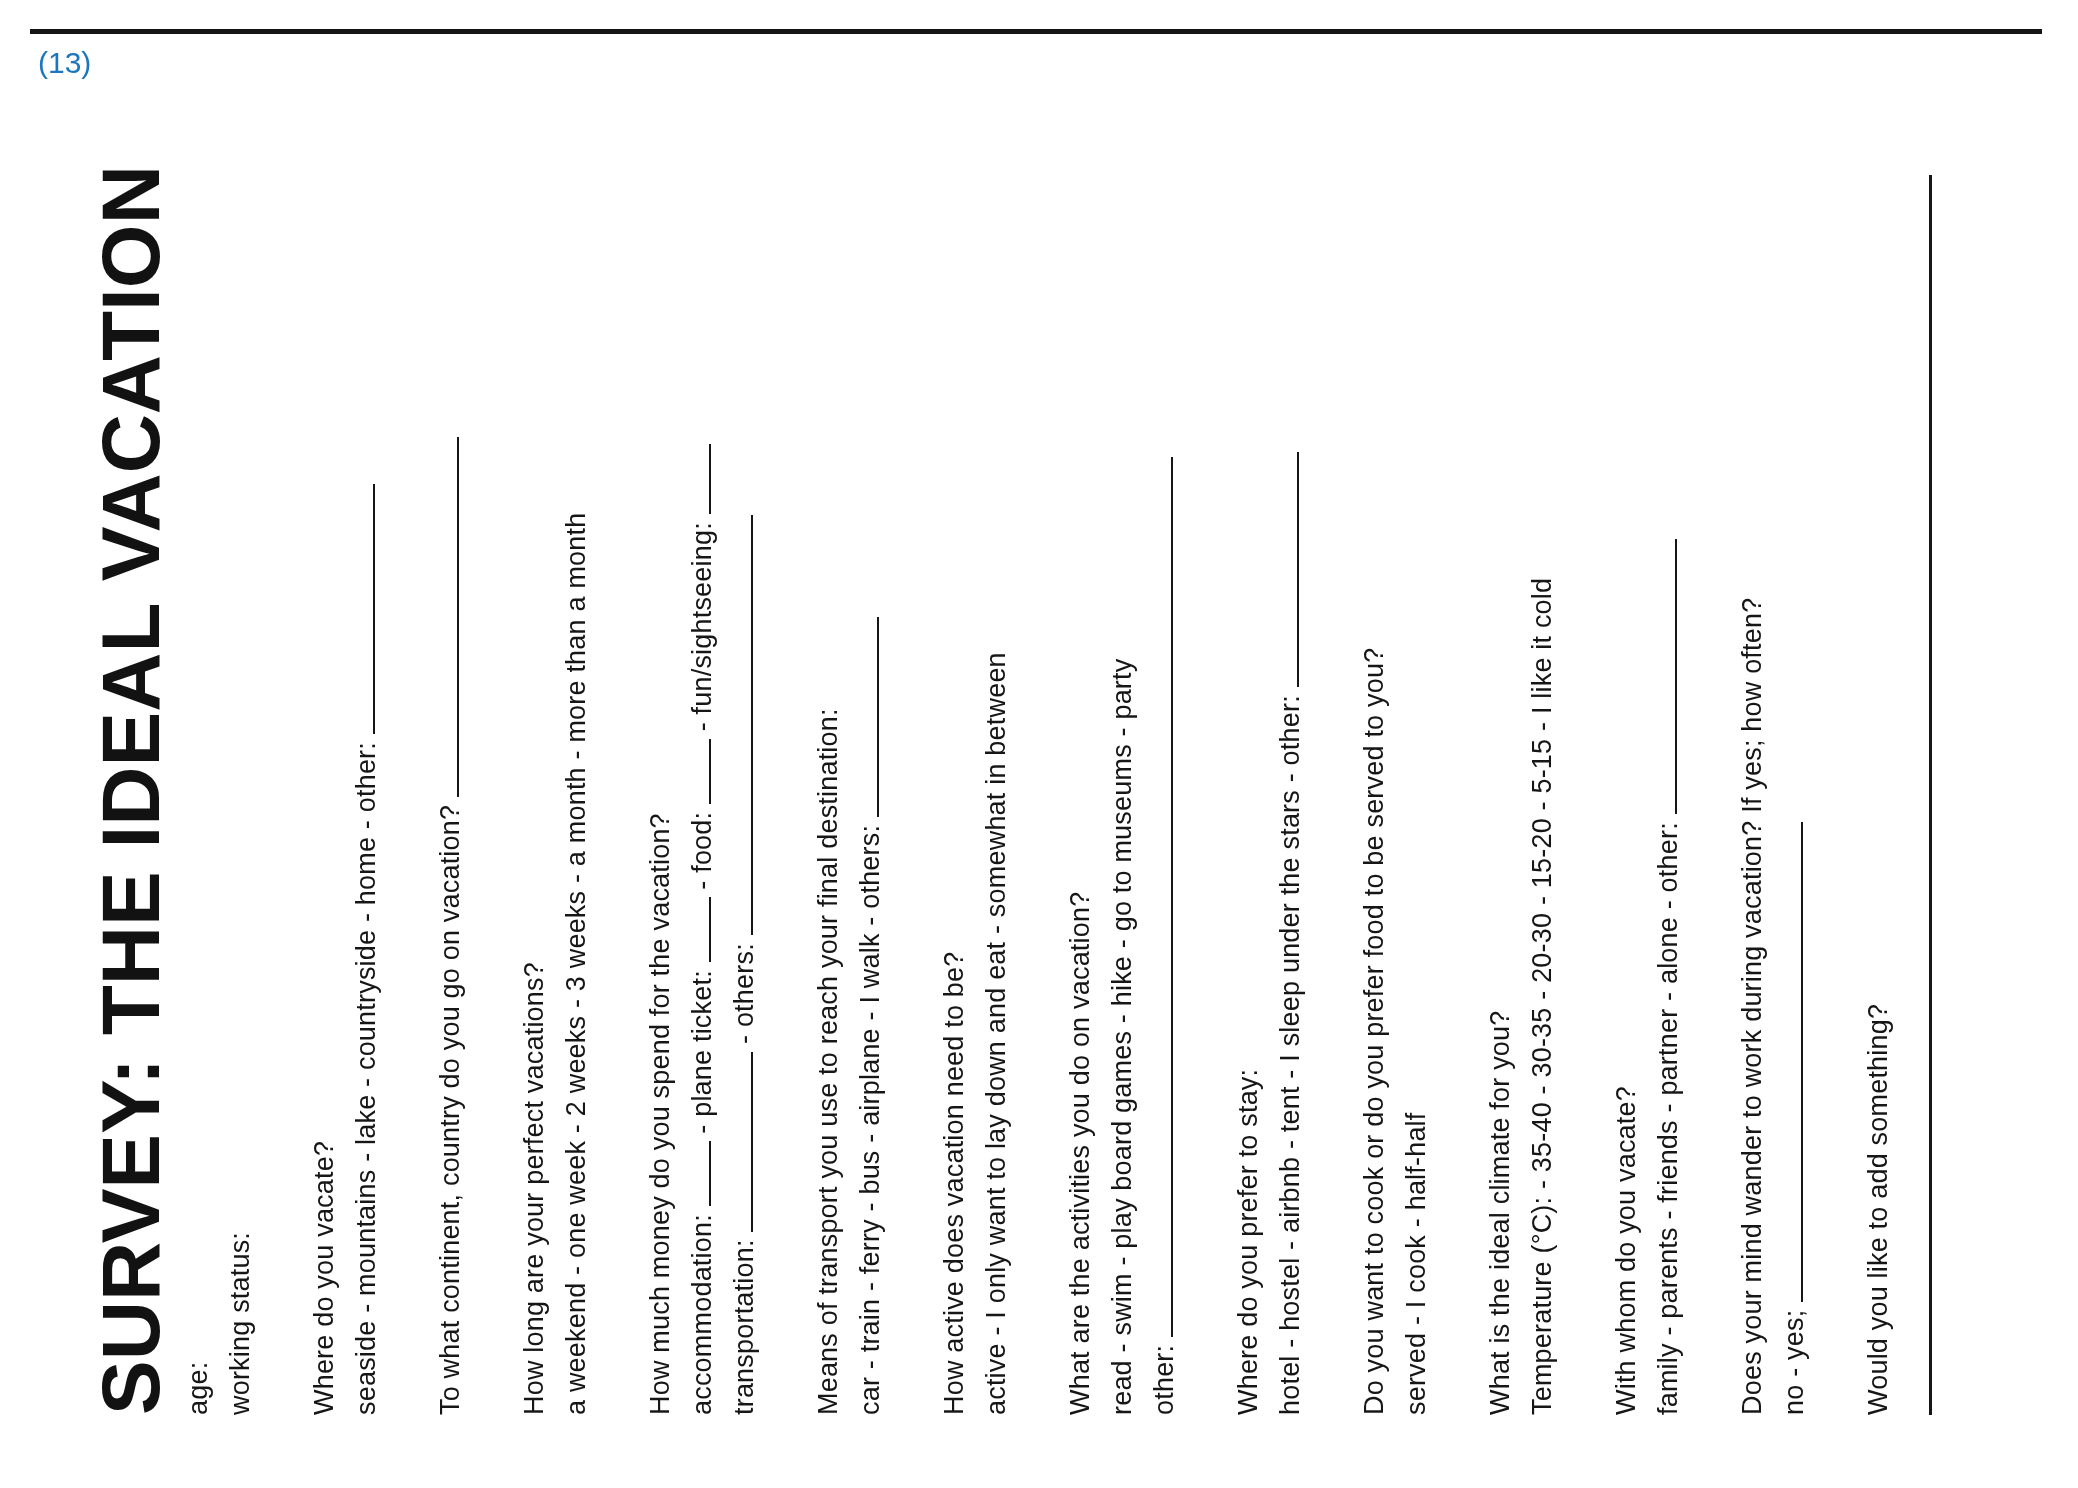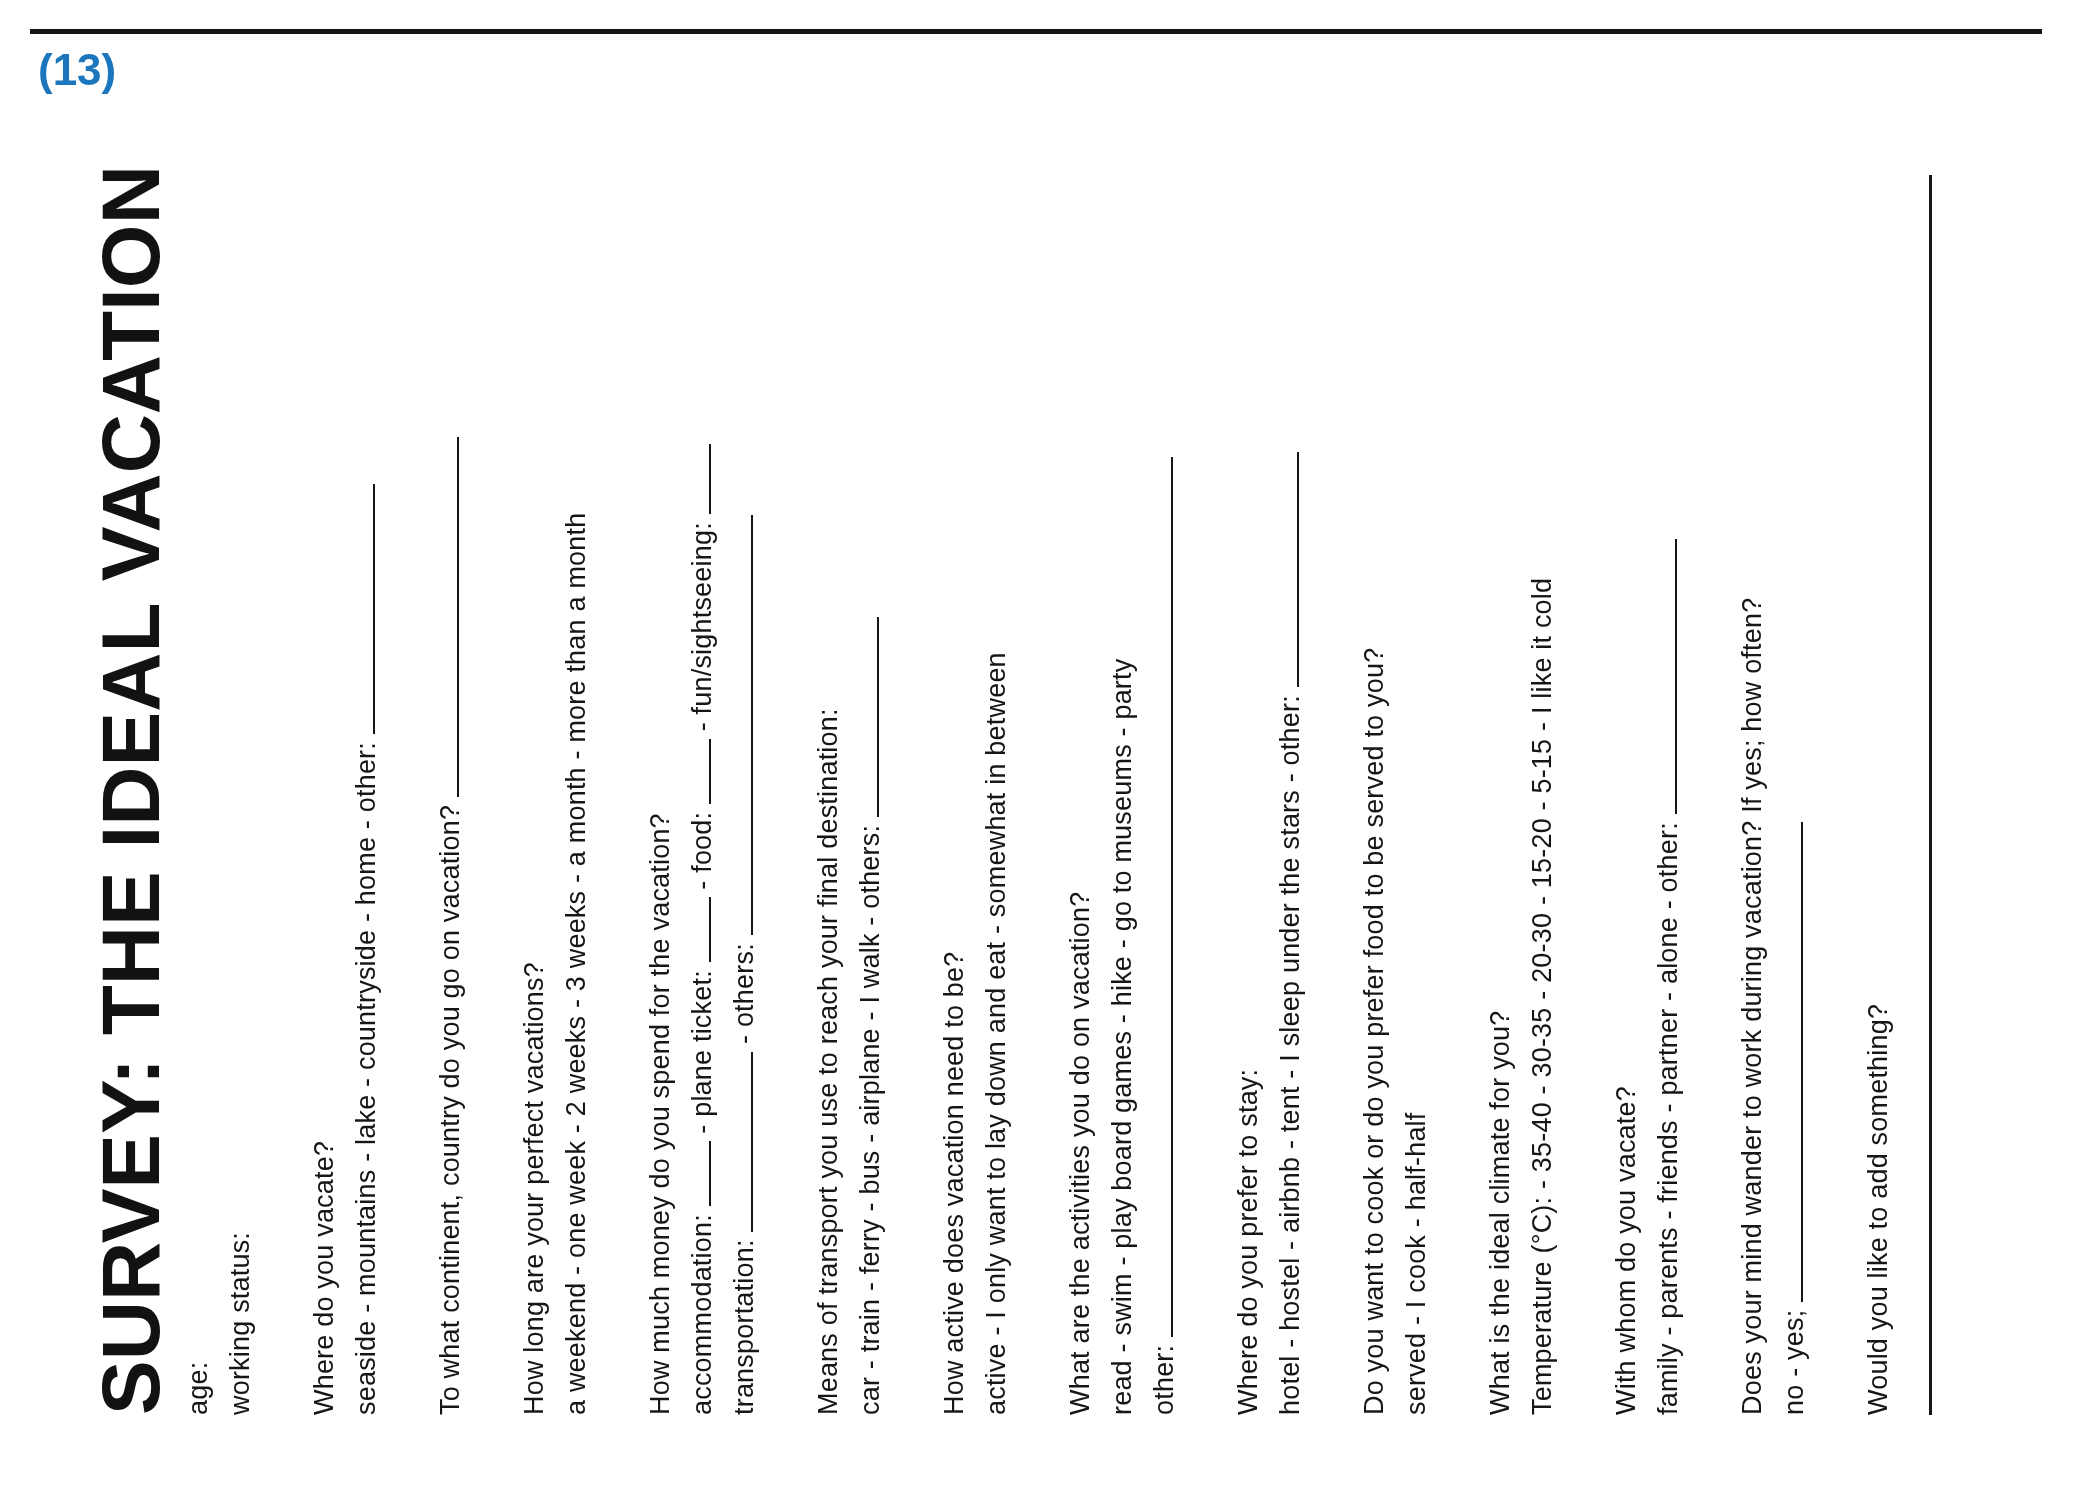--- a/index.html
+++ b/index.html
@@ -10,21 +10,21 @@
     overflow:hidden;
     font-family:"Liberation Sans", sans-serif;
     color:#161616;
   }
   .top-rule{
     position:absolute;left:30px;top:29px;
     width:2012px;height:5px;background:#151515;
   }
   .page-number{
     position:absolute;left:38px;top:46px;
-    font-size:44px;line-height:1.1;font-weight:700;
+    font-size:30px;line-height:1.1;font-weight:400;
   }
   
   .doc-rotated{
     position:absolute;left:0;top:1443px;
     width:1340px;height:2078px;
     transform-origin:0 0;
     transform:rotate(-90deg);
   }
   .doc{
     padding-left:28px;

